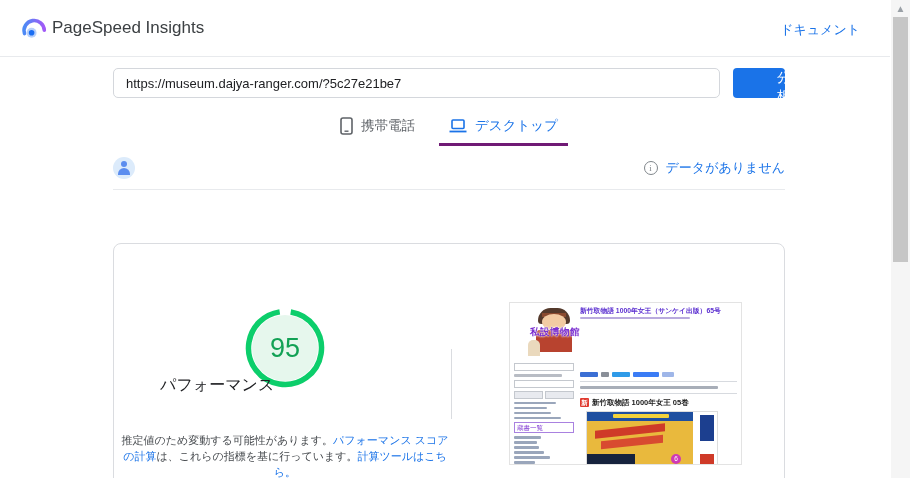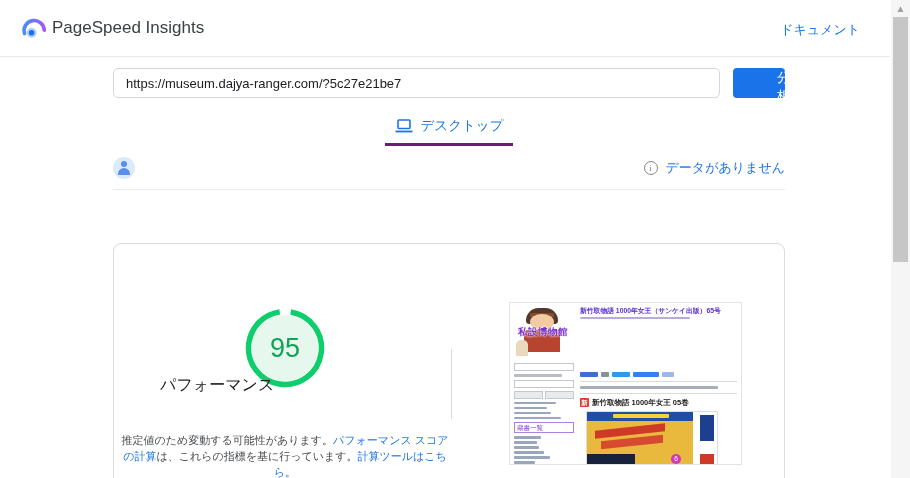--- a/index.html
+++ b/index.html
@@ -58,21 +58,21 @@
   .legend-item{display:flex;align-items:center;gap:8px;}
   .tri{width:0;height:0;border-left:6px solid transparent;border-right:6px solid transparent;
        border-bottom:10px solid #ff4e42;}
   .sq{width:10px;height:10px;background:#ffa400;}
   .ci{width:10px;height:10px;border-radius:50%;background:#0cce6b;}
   .vdivider{position:absolute;left:337px;top:105px;width:1px;height:70px;background:#dadce0;}
   
   .thumb{position:absolute;left:395px;top:58px;width:233px;height:163px;background:#fff;
          border:1px solid #e3e3e3;box-sizing:border-box;overflow:hidden;}
   .t-side{position:absolute;left:4px;top:3px;width:60px;}
-  .mascot{position:relative;width:58px;height:54px;overflow:hidden;}
+  .mascot{position:relative;width:58px;height:54px;overflow:hidden;margin-left:12px;}
   .m-hair{position:absolute;left:12px;top:2px;width:32px;height:16px;background:#53392b;border-radius:14px 14px 4px 4px;}
   .m-face{position:absolute;left:16px;top:8px;width:24px;height:16px;background:#f2cba3;border-radius:50%;}
   .m-band{position:absolute;left:16px;top:7px;width:24px;height:4px;background:#8a4a2f;}
   .m-body{position:absolute;left:10px;top:24px;width:36px;height:22px;background:#b8432f;border-radius:4px 4px 0 0;}
   .m-cat{position:absolute;left:2px;top:34px;width:12px;height:16px;background:#ead9bd;border-radius:5px 5px 0 0;}
   .site-name{position:absolute;left:0px;top:20px;width:58px;text-align:center;font-size:9.5px;font-weight:bold;
              color:#7a2fd0;text-shadow:0 0 2px #fff,0 0 2px #fff;letter-spacing:0.5px;}
   .bar{background:#9aa6bb;border-radius:1px;height:2.5px;margin:2.5px 0;}
   .bar.gray{background:#b8bcc4;}
   .mini-box{border:1px solid #c4c8ce;height:6px;margin:3px 0;}
@@ -122,20 +122,27 @@
       <circle cx="10.3" cy="15.8" r="2.5" fill="#1b6ef3"></circle>
     </svg>
     <div class="app-title">PageSpeed Insights</div>
     <a class="doc-link">ドキュメント</a>
   </div>
 
   <input class="url-input" value="https://museum.dajya-ranger.com/?5c27e21be7" style="">
   <button class="analyze-btn">分析</button>
 
   <div class="tabs">
+    <div class="tab">
+      <svg width="13" height="18" viewBox="0 0 13 18">
+        <rect x="1" y="1" width="11" height="16" rx="2" fill="none" stroke="#5f6368" stroke-width="1.6"></rect>
+        <line x1="4.5" y1="14.2" x2="8.5" y2="14.2" stroke="#5f6368" stroke-width="1.4"></line>
+      </svg>
+      <span>携帯電話</span>
+    </div>
     <div class="tab active">
       <svg width="18" height="15" viewBox="0 0 18 15">
         <rect x="3" y="1" width="12" height="8.5" rx="1" fill="none" stroke="#1a73e8" stroke-width="1.6"></rect>
         <line x1="0.5" y1="12.5" x2="17.5" y2="12.5" stroke="#1a73e8" stroke-width="1.8"></line>
       </svg>
       <span>デスクトップ</span>
     </div>
   </div>
 
   <div class="section-row sec1">

